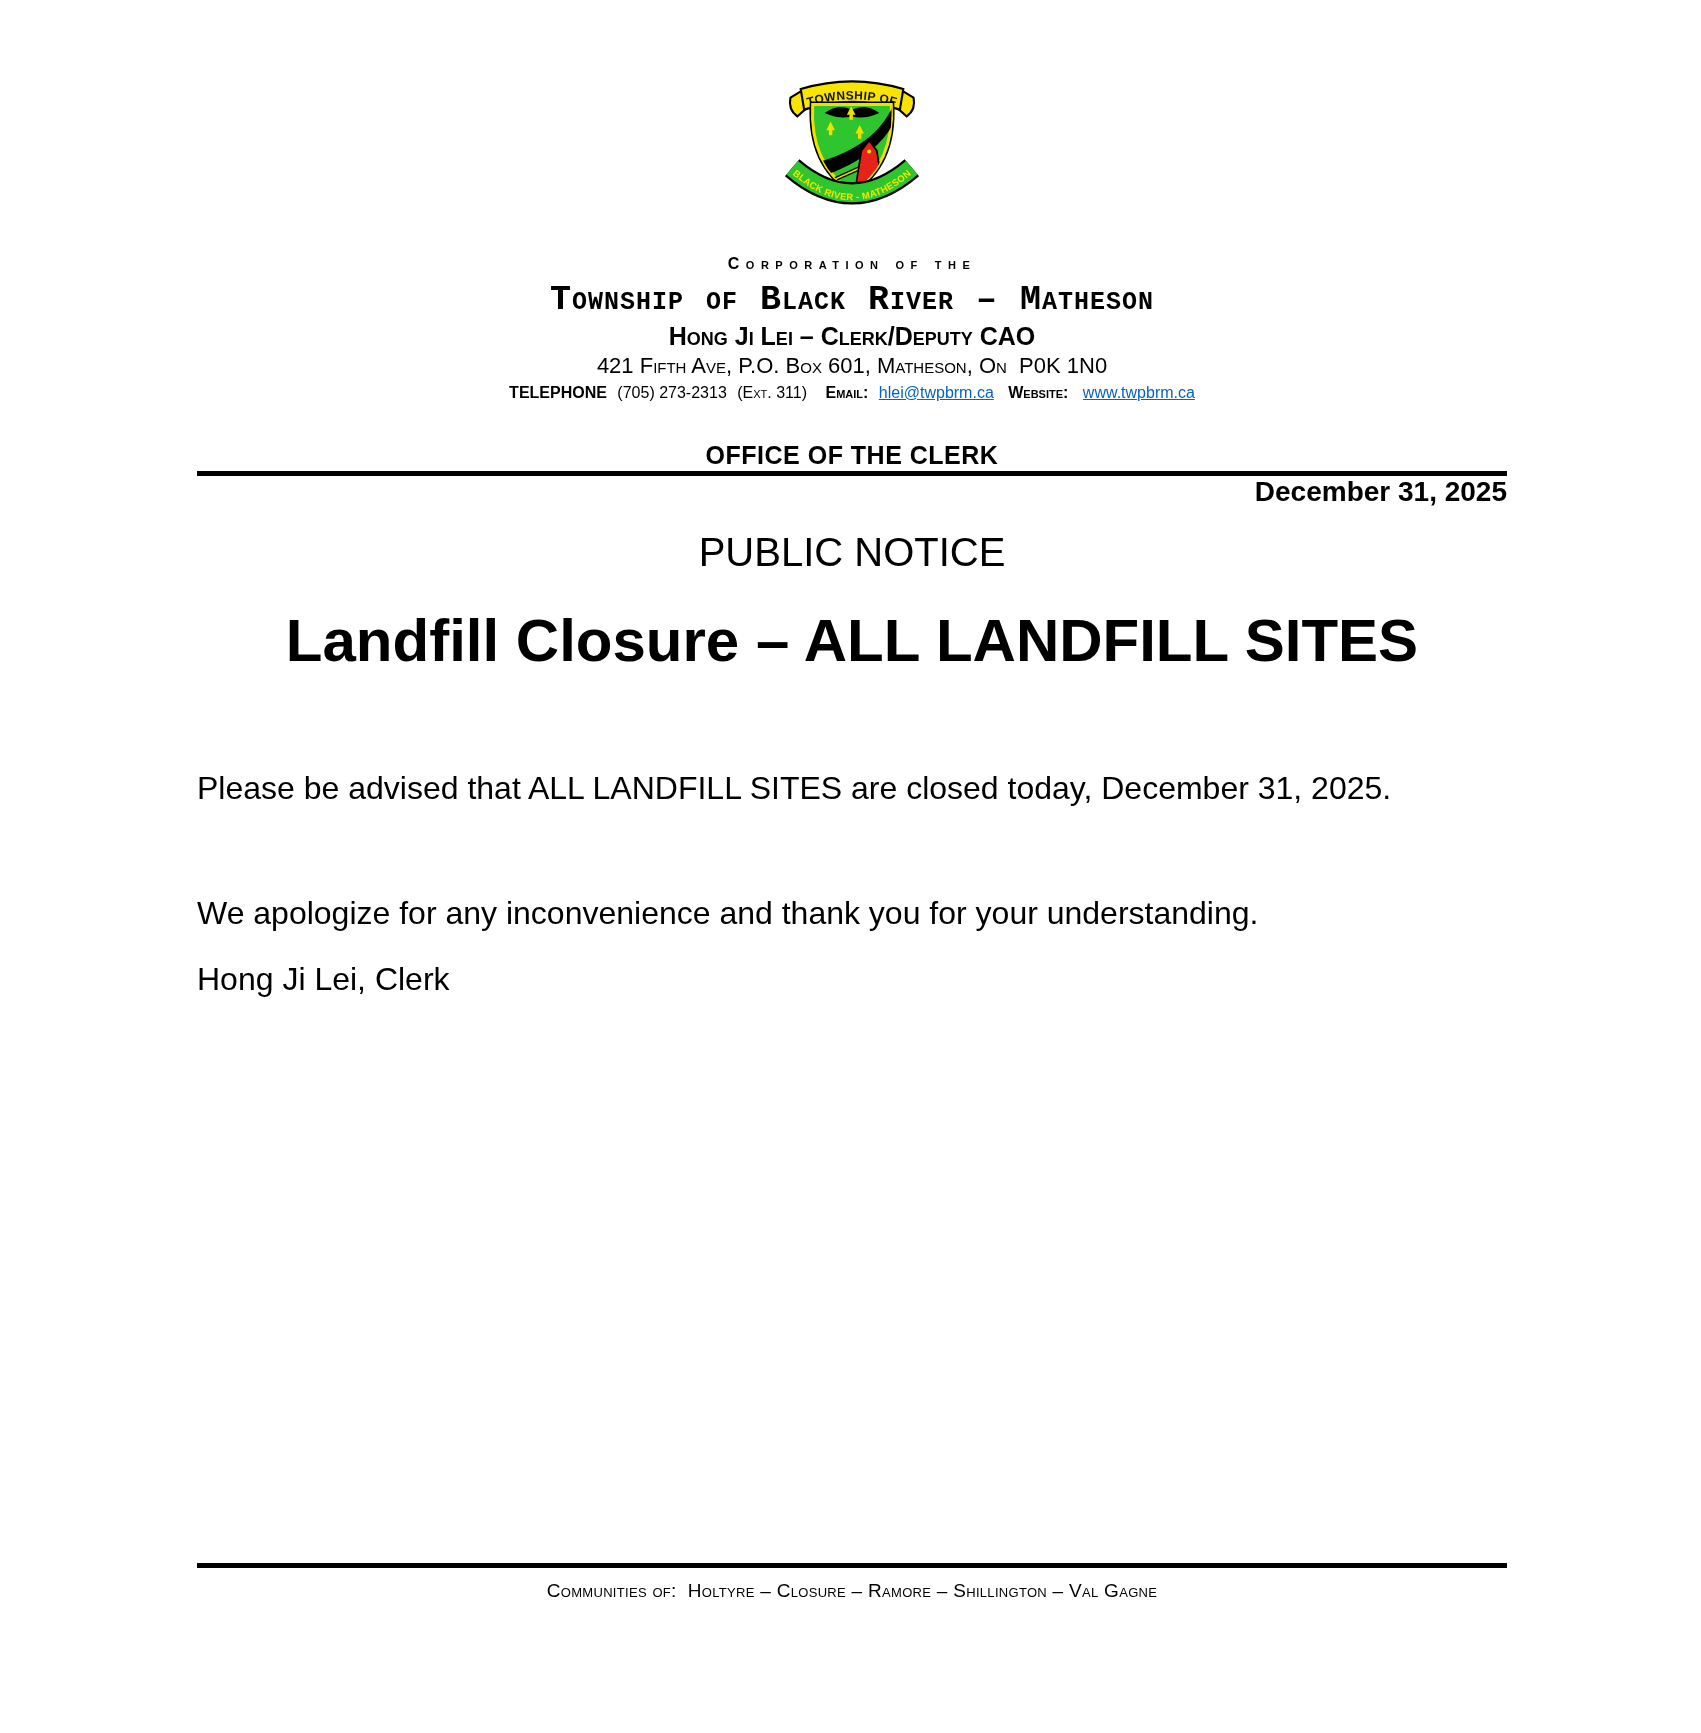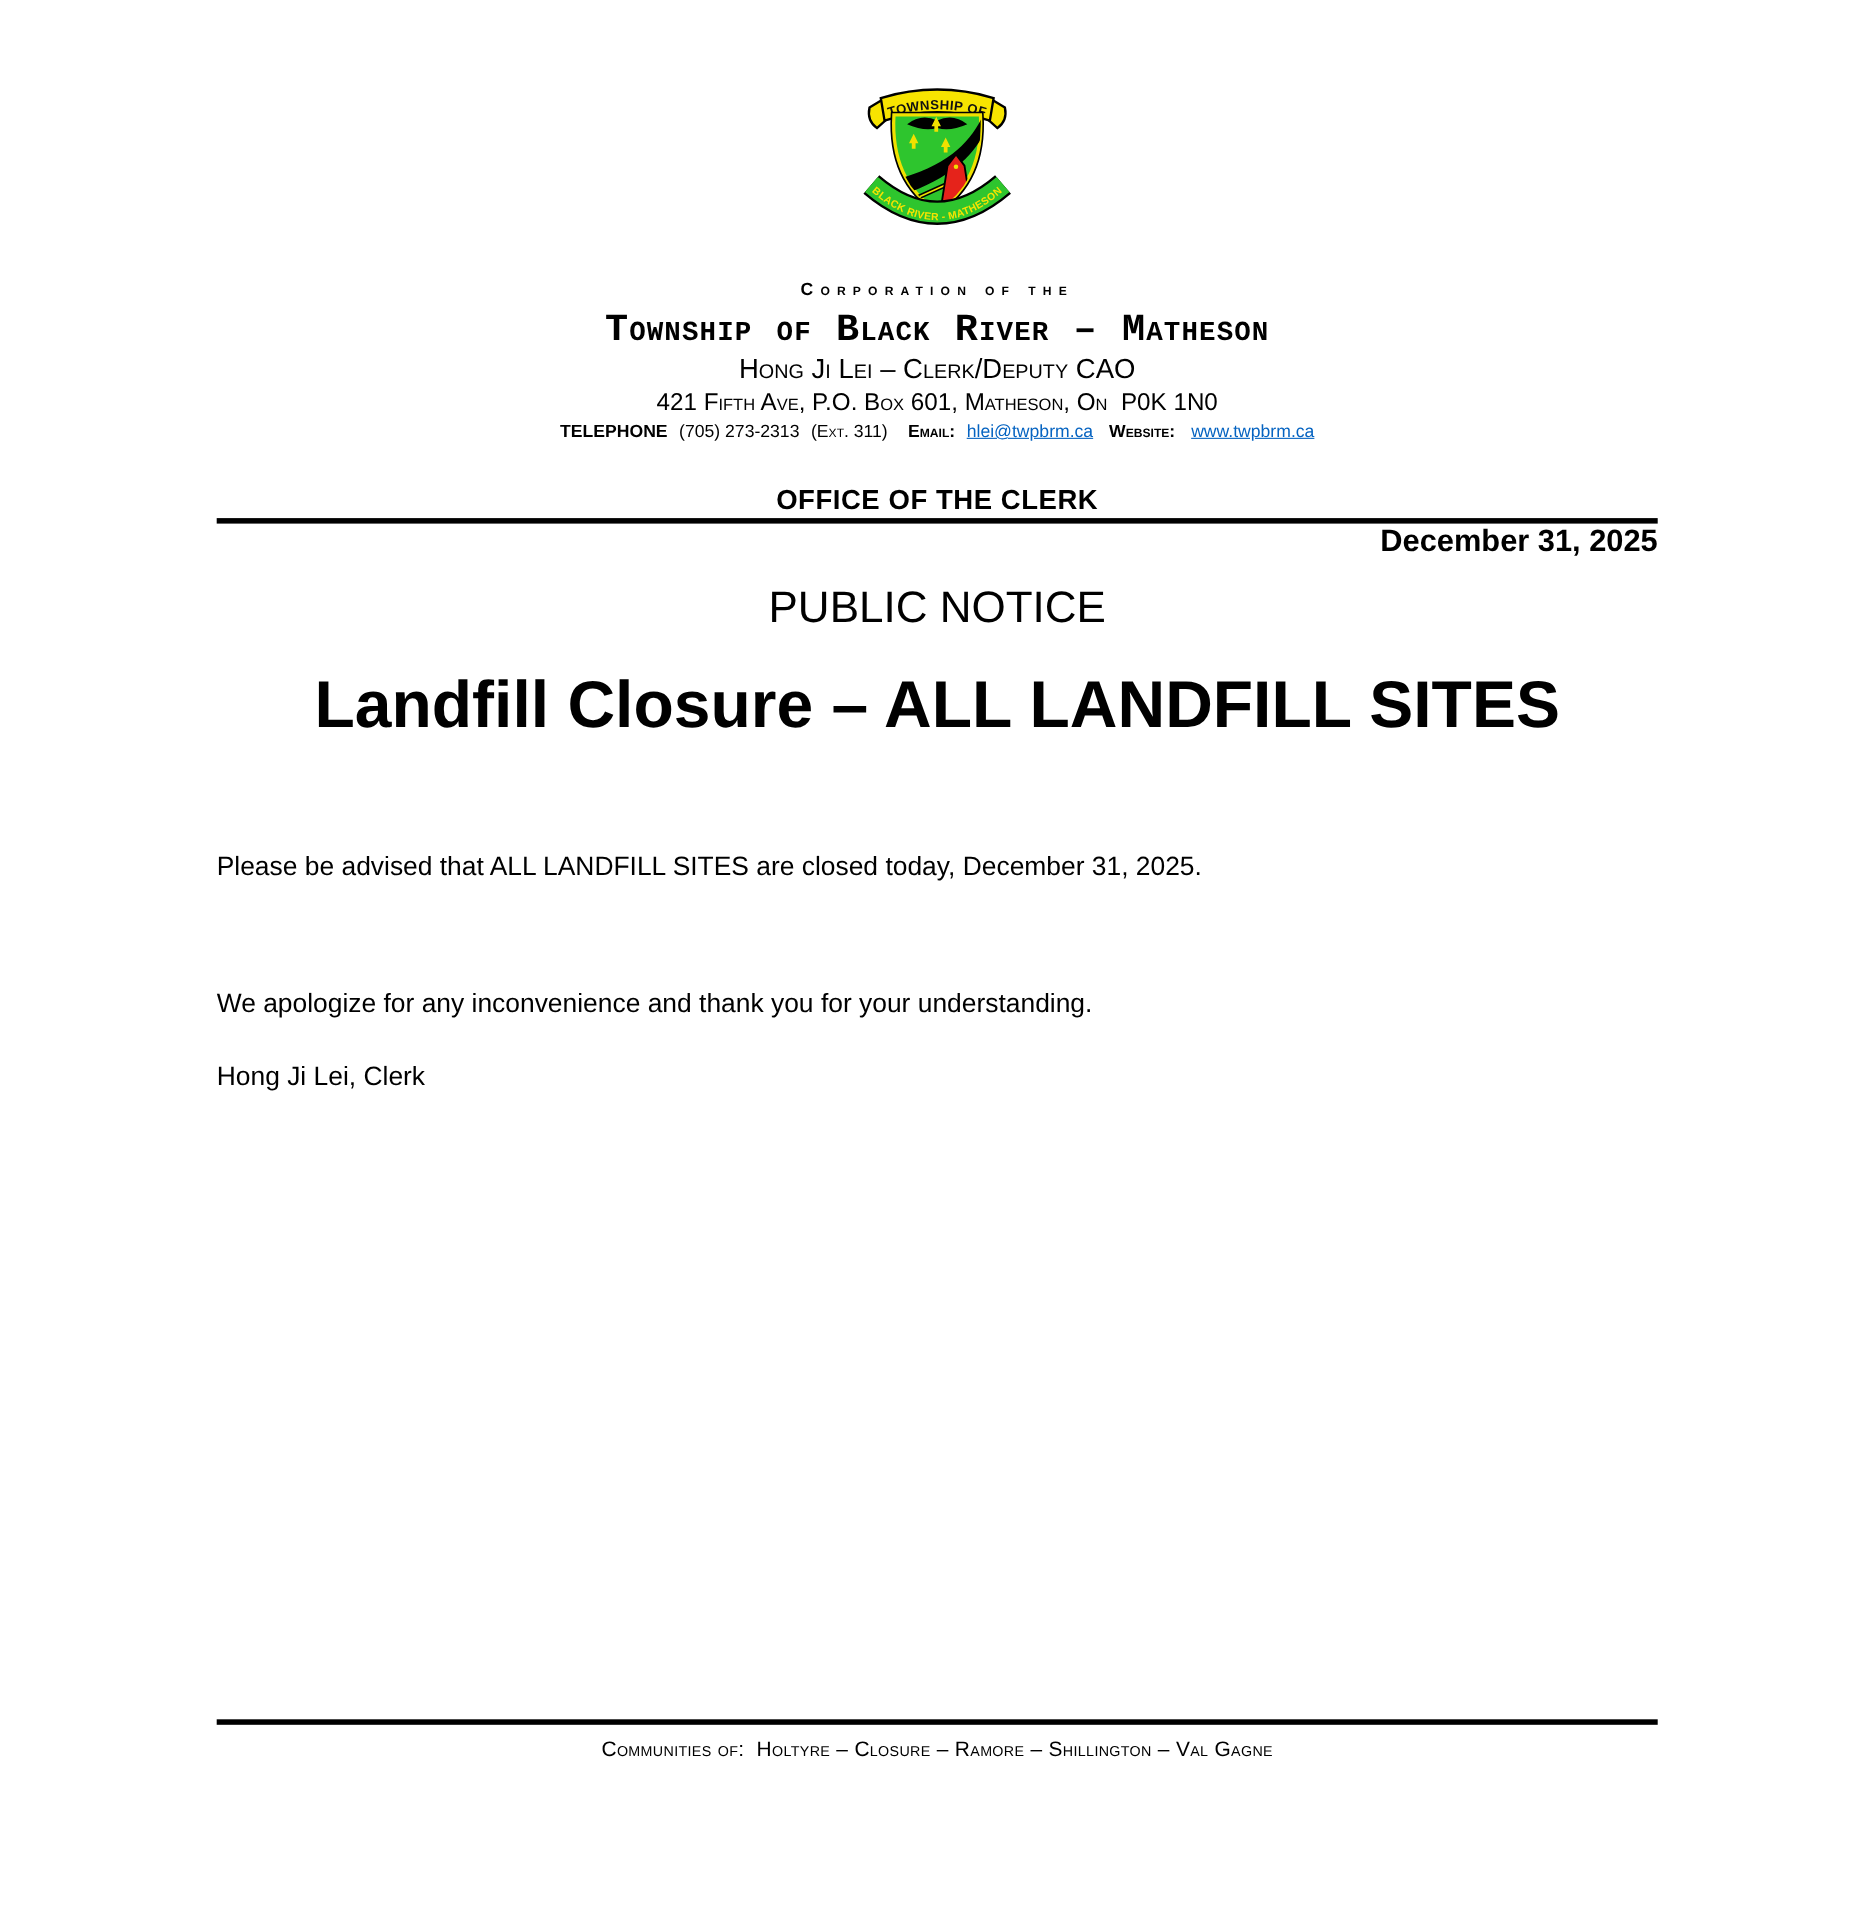--- a/index.html
+++ b/index.html
@@ -12,38 +12,38 @@
     overflow:hidden;
   }
   .content { padding:0 194px 0 197px; text-align:center; }
 
   .logo-wrap { padding-top:72px; text-align:center; line-height:0; }
 
   .lh-corp  { margin-top:20px; font-size:16px; line-height:26px; font-weight:bold;
               font-variant:small-caps; letter-spacing:6.5px; }
   .lh-town  { margin-top:2px; font-size:35px; line-height:42px; font-weight:bold;
               font-variant:small-caps; letter-spacing:1px; }
-  .lh-clerk { font-size:25px; line-height:31px; font-weight:normal; font-variant:small-caps; }
+  .lh-clerk { font-size:25px; line-height:31px; font-weight:bold; font-variant:small-caps; }
   .lh-addr  { font-size:22px; line-height:27px; font-variant:small-caps; white-space:pre-wrap; }
   .lh-contact { font-size:16px; line-height:28px; }
   .sc { font-variant:small-caps; }
   .b  { font-weight:bold; }
   .ml6  { margin-left:6px; }
   .ml10 { margin-left:10px; }
   .ml14 { margin-left:14px; }
   .link { color:#0563C1; text-decoration:underline; cursor:pointer; }
 
   .office { margin-top:34px; font-size:25px; line-height:28px; font-weight:bold; letter-spacing:0.5px; }
   .rule   { margin-top:2px; height:5px; background:#000; }
 
   .date-line { font-size:28px; line-height:32px; font-weight:bold; text-align:right; }
   .title1 { margin-top:22px; font-size:40px; line-height:44px; font-weight:normal; }
   .title2 { margin-top:42px; font-size:60px; line-height:50px; font-weight:bold; }
 
-  .body-text { text-align:left; font-size:24px; line-height:36px; }
+  .body-text { text-align:left; font-size:32px; line-height:36px; }
   .p1  { margin-top:104px; }
   .p2  { margin-top:89px; }
   .sig { margin-top:30px; }
 
   .footer { position:absolute; left:197px; right:194px; top:1563px; }
   .footer-rule { height:5px; background:#000; }
   .footer-text { margin-top:10px; text-align:center; font-size:19px; line-height:26px;
                  font-variant:small-caps; letter-spacing:0.3px; white-space:pre-wrap; }
 </style>
 </head>

